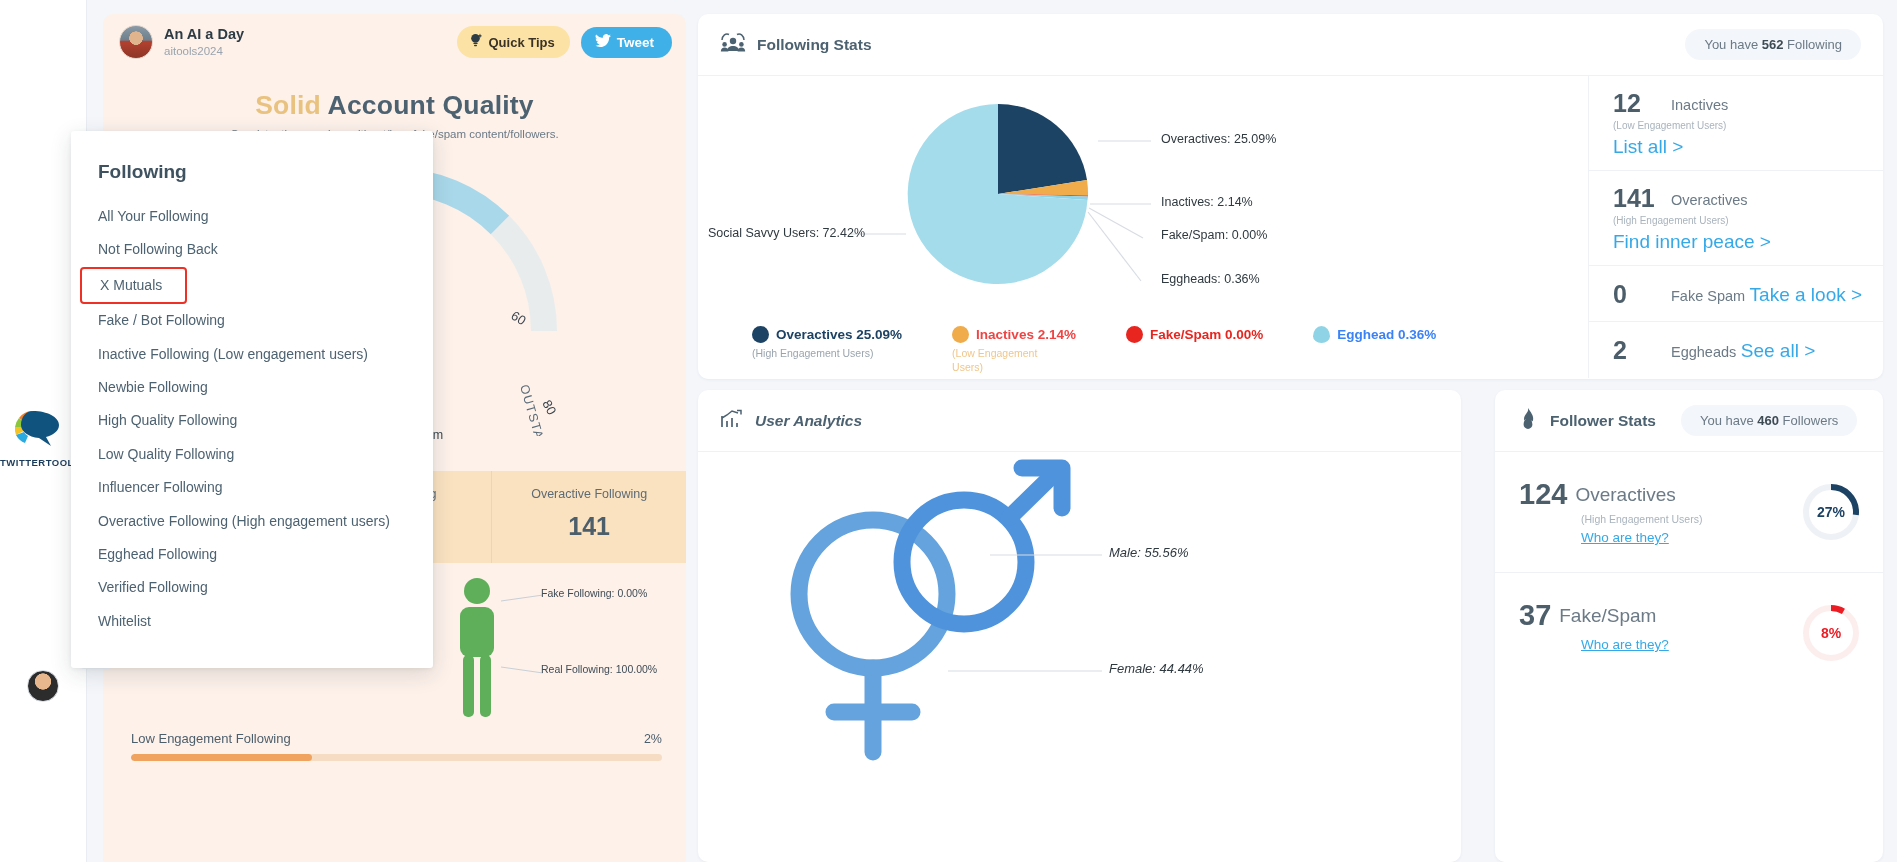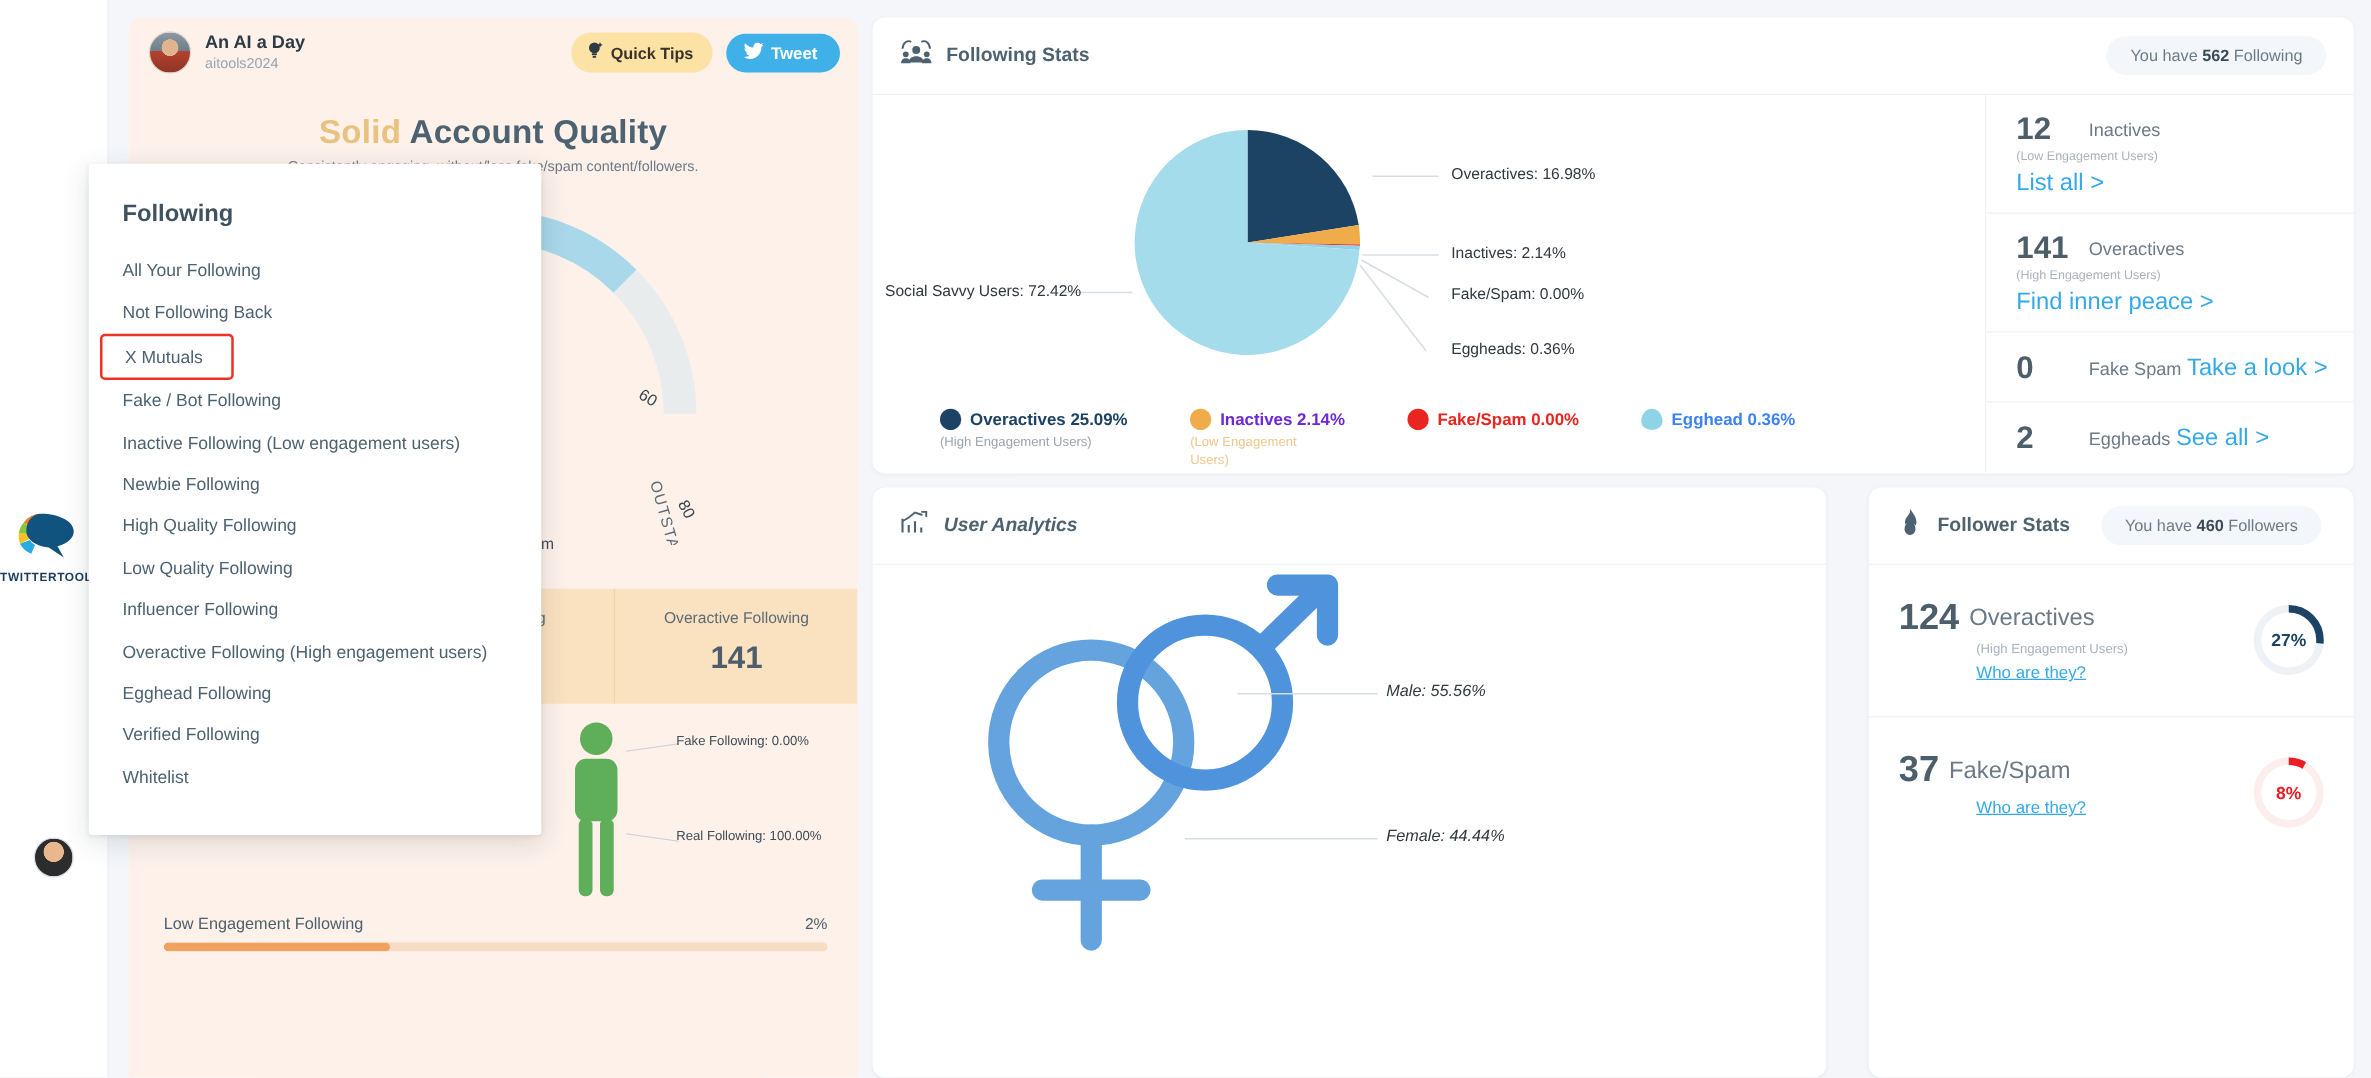--- a/index.html
+++ b/index.html
@@ -454,36 +454,36 @@
             <path d="M0 0 L90 1.5 A90 90 0 0 1 90 2.6 Z" fill="#e8251f"></path>
             <path d="M0 0 L90 2.6 A90 90 0 0 1 89.5 6 Z" fill="#8ed3e6"></path>
             <path d="M0 0 L89.5 6 A90 90 0 1 1 0 -90 Z" fill="#a5dcec"></path>
           </g>
           <path d="M400 65 L453 65" stroke="#d8dde3" stroke-width="1.2" fill="none"></path>
           <path d="M392 128 L453 128" stroke="#d8dde3" stroke-width="1.2" fill="none"></path>
           <path d="M391 132 L445 162" stroke="#d8dde3" stroke-width="1.2" fill="none"></path>
           <path d="M390 136 L443 205" stroke="#d8dde3" stroke-width="1.2" fill="none"></path>
           <path d="M208 158 L152 158" stroke="#d8dde3" stroke-width="1.2" fill="none"></path>
         </svg>
-        <span class="pie-label" style="left:463px; top:56px;">Overactives: 16.98%</span>
+        <span class="pie-label" style="left:463px; top:56px;">Overactives: 25.09%</span>
         <span class="pie-label" style="left:463px; top:119px;">Inactives: 2.14%</span>
         <span class="pie-label" style="left:463px; top:152px;">Fake/Spam: 0.00%</span>
         <span class="pie-label" style="left:463px; top:196px;">Eggheads: 0.36%</span>
         <span class="pie-label" style="left:10px; top:150px;">Social Savvy Users: 72.42%</span>
 
         <div class="legend">
           <div class="legend-item">
             <div class="legend-top" style="color:#1c4264">
               <span class="dot" style="background:#1c4264"></span>
               <span>Overactives 25.09%</span>
             </div>
             <span class="legend-sub" style="color:#9aa4ae; max-width:140px">(High Engagement Users)</span>
           </div>
           <div class="legend-item">
-            <div class="legend-top" style="color:#6d28d9">
+            <div class="legend-top" style="color:#ef4444">
               <span class="dot" style="background:#f0ab4a"></span>
               <span>Inactives 2.14%</span>
             </div>
             <span class="legend-sub" style="color:#f0c68a">(Low Engagement Users)</span>
           </div>
           <div class="legend-item">
             <div class="legend-top" style="color:#e8251f">
               <span class="dot" style="background:#e8251f"></span>
               <span>Fake/Spam 0.00%</span>
             </div>

